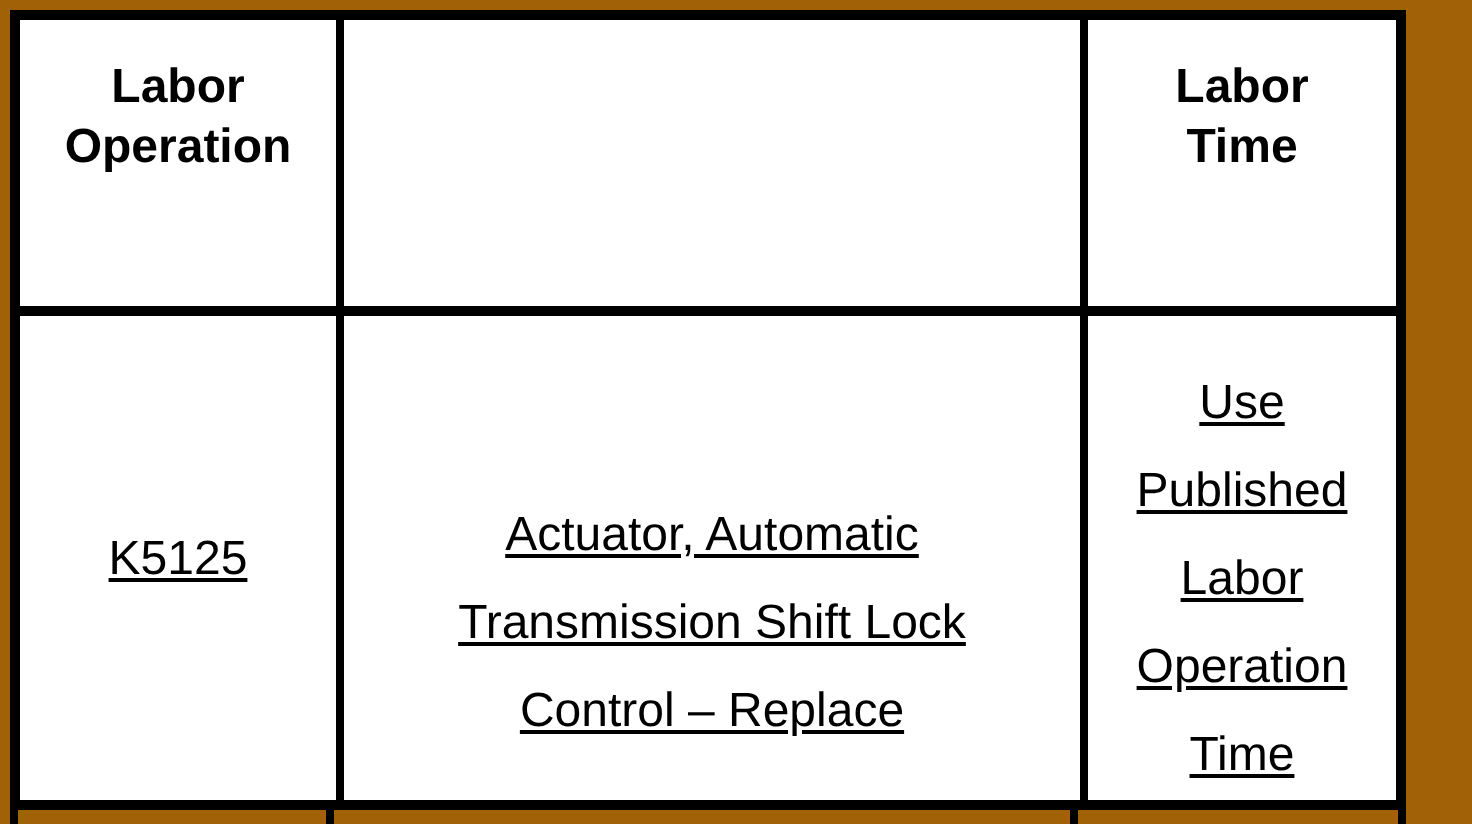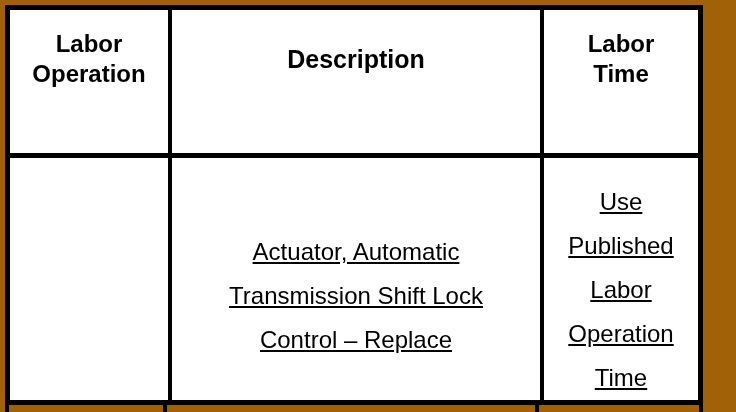--- a/index.html
+++ b/index.html
@@ -114,52 +114,52 @@
     left: 0;
     right: 0;
     font-weight: normal;
     font-size: 24px;
     line-height: 44px;
     text-align: center;
     white-space: pre-line;
     text-decoration: underline;
   }
   .data-code { top: 107px; line-height: 30px; }
-  .data-desc { top: 72px; text-align: center; }
+  .data-desc { top: 88px; text-align: center; }
   .data-time { top: 22px; }
 </style>
 </head>
 <body>
 
 <div class="page">
 
   <div class="labor-table">
 
     <div class="row-header">
 
       <div class="cell c1">
         <div class="hdr-text hdr-labor-op">Labor
 Operation</div>
       </div>
 
-      <div class="cell c2">
-        <div class="hdr-text hdr-desc">Description</div>
-      </div>
 
       <div class="cell c3">
         <div class="hdr-text hdr-labor-time">Labor
 Time</div>
       </div>
 
       <div class="divider d1"></div>
       <div class="divider d2"></div>
     </div>
 
     <div class="row-data">
 
+      <div class="cell c1">
+        <div class="data-text data-code">K5125</div>
+      </div>
 
       <div class="cell c2">
         <div class="data-text data-desc">Actuator, Automatic
 Transmission Shift Lock
 Control – Replace</div>
       </div>
 
       <div class="cell c3">
         <div class="data-text data-time">Use
 Published

